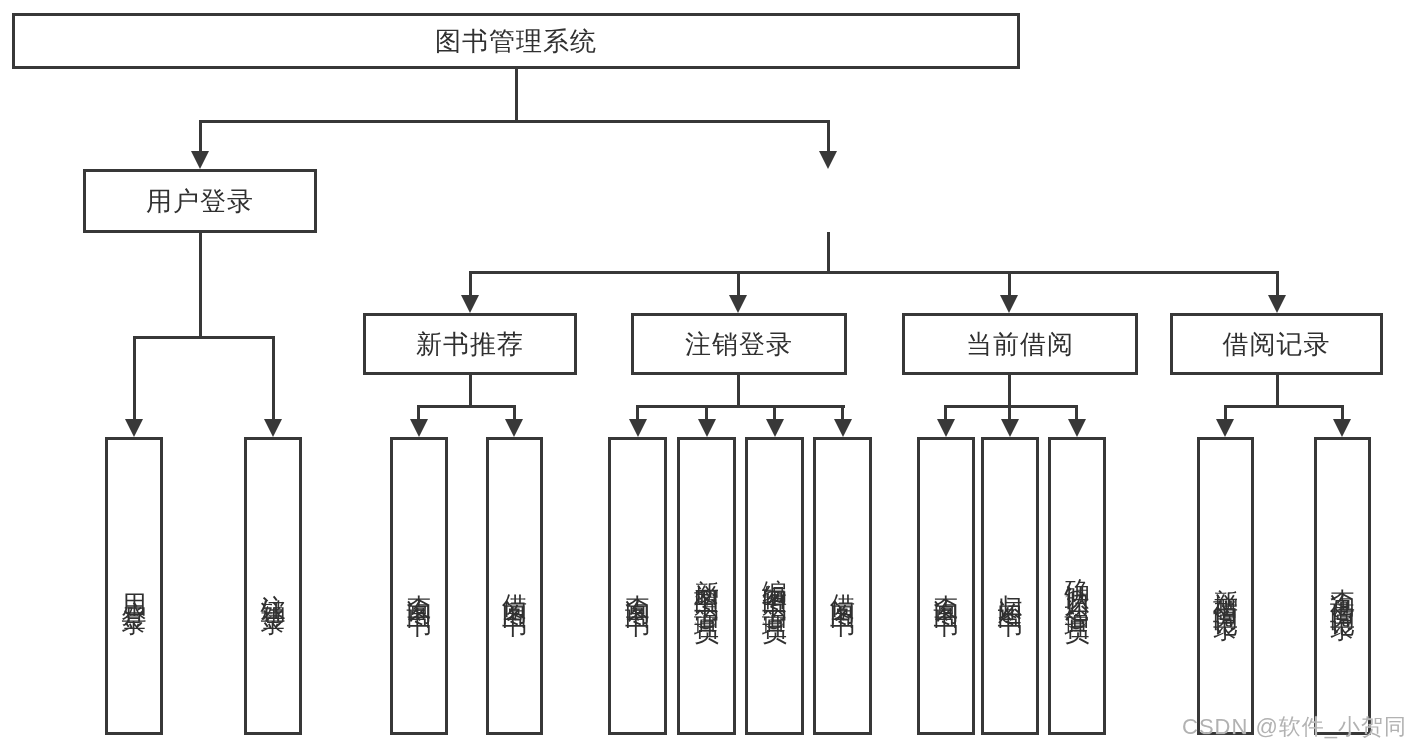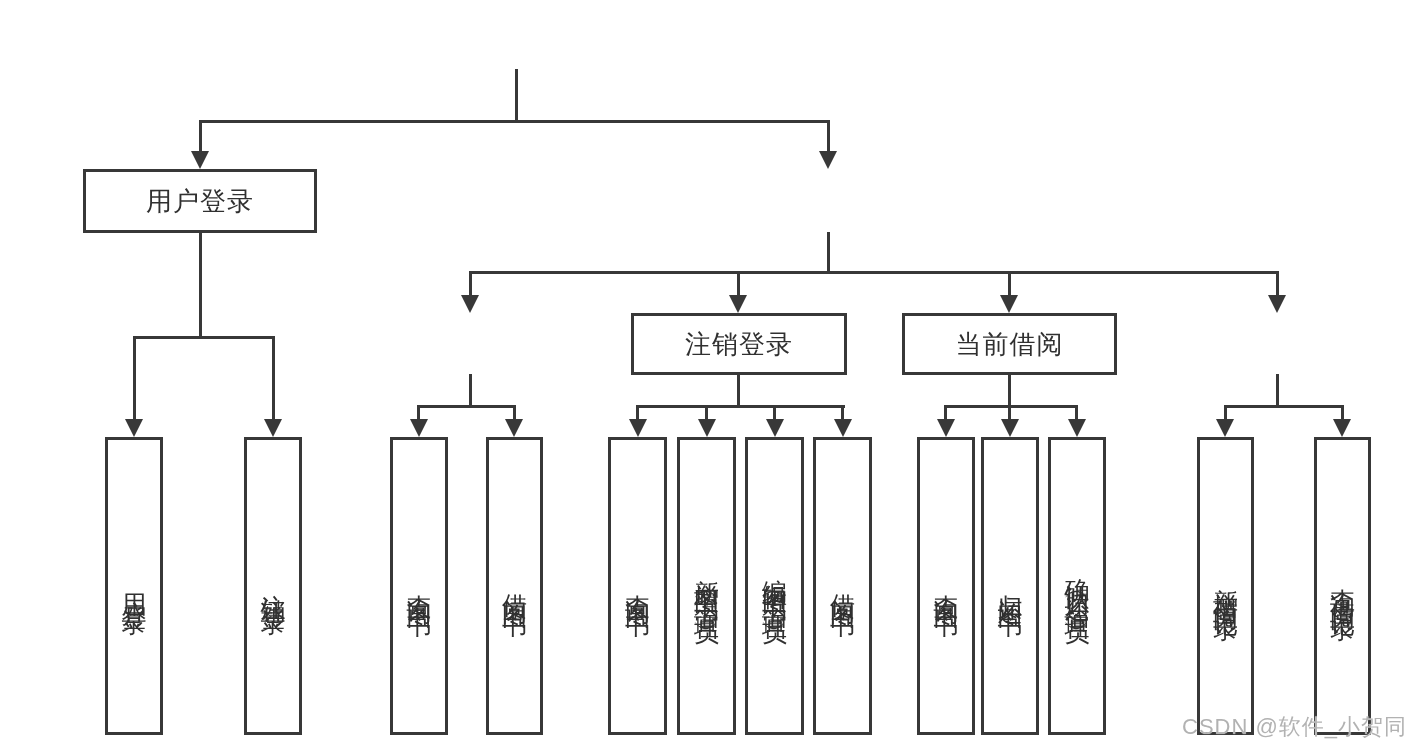--- a/index.html
+++ b/index.html
@@ -46,20 +46,21 @@
     z-index:10;
     white-space:nowrap;
     text-shadow:0 0 1px #ffffff;
   }
 </style>
 </head>
 <body>
 
 <div id="canvas">
 
+  <div class="box hbox" style="left:12px;top:13px;width:1008px;height:56px">图书管理系统</div>
 
   <div class="vl" style="left:515px;top:69px;height:53px"></div>
   <div class="hl" style="left:199px;top:120px;width:631px"></div>
   <div class="vl" style="left:199px;top:120px;height:33px"></div>
   <div class="vl" style="left:827px;top:120px;height:33px"></div>
   <div class="tri" style="left:191px;top:151px"></div>
   <div class="tri" style="left:819px;top:151px"></div>
 
   <div class="box hbox" style="left:83px;top:169px;width:234px;height:64px">用户登录</div>
 
@@ -74,22 +75,24 @@
   <div class="hl" style="left:469px;top:271px;width:810px"></div>
   <div class="vl" style="left:469px;top:271px;height:27px"></div>
   <div class="vl" style="left:737px;top:271px;height:27px"></div>
   <div class="vl" style="left:1008px;top:271px;height:27px"></div>
   <div class="vl" style="left:1276px;top:271px;height:27px"></div>
   <div class="tri" style="left:461px;top:295px"></div>
   <div class="tri" style="left:729px;top:295px"></div>
   <div class="tri" style="left:1000px;top:295px"></div>
   <div class="tri" style="left:1268px;top:295px"></div>
 
+  <div class="box hbox" style="left:363px;top:313px;width:214px;height:62px">新书推荐</div>
   <div class="box hbox" style="left:631px;top:313px;width:216px;height:62px">注销登录</div>
-  <div class="box hbox" style="left:902px;top:313px;width:215px;height:62px">当前借阅</div>
+  <div class="box hbox" style="left:902px;top:313px;width:236px;height:62px">当前借阅</div>
+  <div class="box hbox" style="left:1170px;top:313px;width:213px;height:62px">借阅记录</div>
 
   <div class="vl" style="left:469px;top:374px;height:33px"></div>
   <div class="hl" style="left:418px;top:405px;width:98px"></div>
   <div class="vl" style="left:417px;top:405px;height:16px"></div>
   <div class="vl" style="left:513px;top:405px;height:16px"></div>
   <div class="tri" style="left:410px;top:419px"></div>
   <div class="tri" style="left:505px;top:419px"></div>
 
   <div class="vl" style="left:737px;top:374px;height:33px"></div>
   <div class="hl" style="left:637px;top:405px;width:208px"></div>

